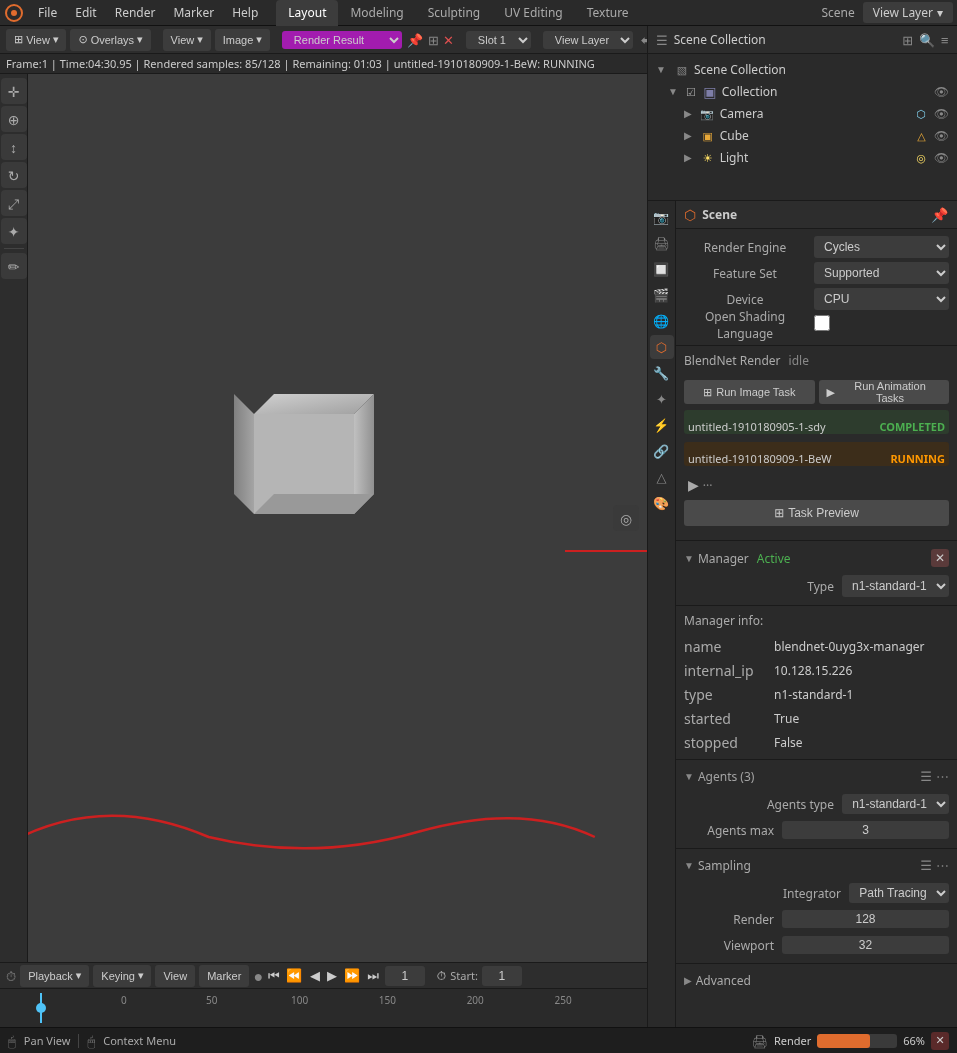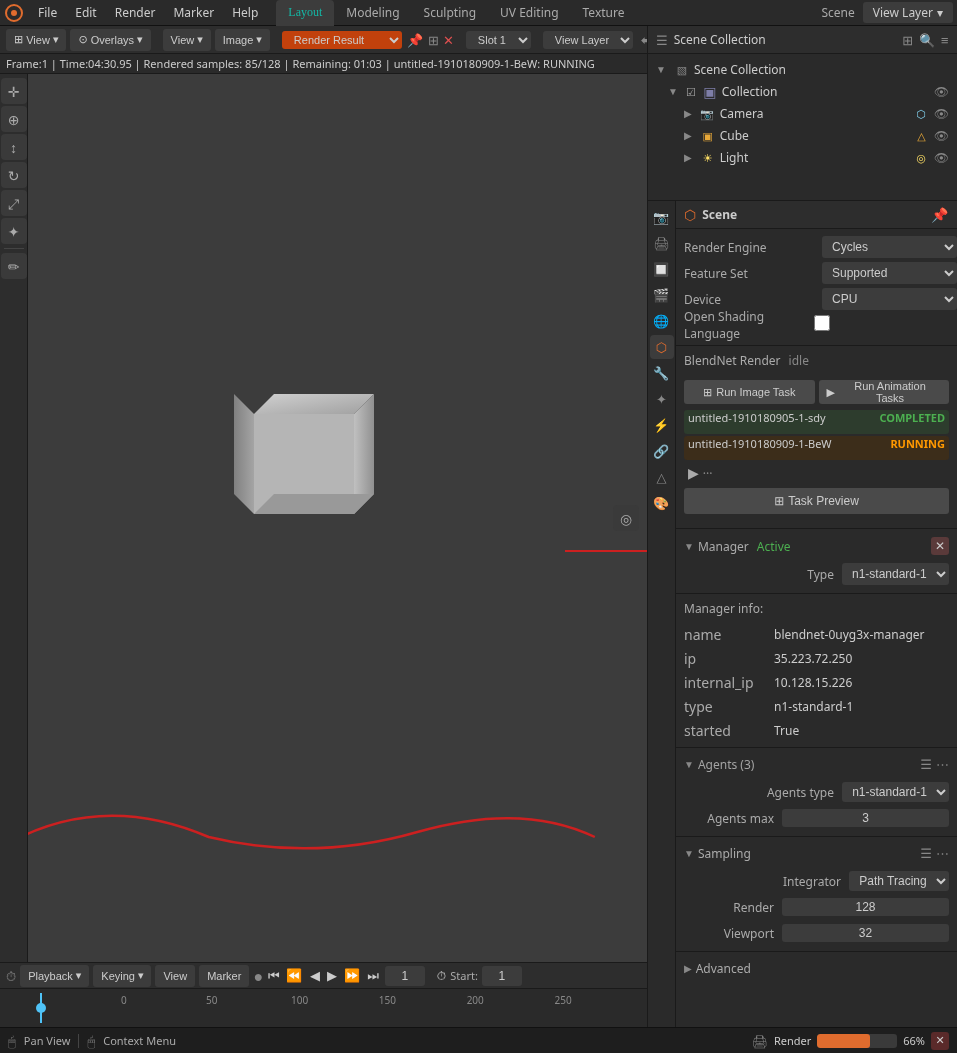--- a/index.html
+++ b/index.html
@@ -52,22 +52,21 @@
       cursor: pointer;
       font-size: 12px;
       color: #aaa;
       border-radius: 4px 4px 0 0;
       height: 26px;
       display: flex;
       align-items: center;
     }
     .workspace-tab.active {
       background: #3c3c3c;
-      color: #14b8a6;
-      font-family: Liberation Serif, serif;
+      color: #ffffff;
     }
     .view-layer-btn {
       background: #3c3c3c;
       padding: 2px 10px;
       border-radius: 3px;
       font-size: 12px;
       cursor: pointer;
       color: #ccc;
       margin-left: auto;
       display: flex;
@@ -111,21 +110,21 @@
       border-radius: 3px;
       cursor: pointer;
       font-size: 11px;
       height: 22px;
       display: flex;
       align-items: center;
       gap: 3px;
     }
     .toolbar-separator { width: 1px; height: 18px; background: #444; margin: 0 2px; }
     .render-result-dropdown {
-      background: #c2410c;
+      background: #a21caf;
       border: none;
       color: #ccc;
       padding: 2px 8px;
       border-radius: 3px;
       font-size: 11px;
       min-width: 120px;
       cursor: pointer;
     }
     .slot-dropdown {
       background: #3c3c3c;
@@ -377,38 +376,37 @@
     .prop-row {
       display: flex;
       align-items: center;
       height: 24px;
       margin-bottom: 2px;
     }
     .prop-label {
       width: 130px;
       color: #aaa;
       font-size: 12px;
-      text-align: left;
+      text-align: center;
       padding-right: 8px;
       flex-shrink: 0;
     }
     .prop-value {
       flex: 1;
     }
     .prop-dropdown {
       background: #3c3c3c;
       border: none;
       color: #ccc;
       padding: 2px 6px;
       border-radius: 3px;
       font-size: 12px;
       width: 100%;
       cursor: pointer;
       height: 22px;
-      margin-left: 8px;
     }
     .prop-checkbox {
       width: 16px;
       height: 16px;
       cursor: pointer;
     }
 
     
     .blendnet-section {
       padding: 6px 8px;
@@ -446,23 +444,23 @@
       display: flex;
       align-items: center;
       justify-content: center;
       gap: 4px;
     }
 
     
     .task-item {
       height: 24px;
       display: flex;
-      align-items: flex-start;
+      align-items: flex-end;
       padding: 0 4px;
-      margin-bottom: 2px;
+      margin-bottom: 8px;
       border-radius: 3px;
       font-size: 11px;
       cursor: pointer;
     }
     .task-item .task-name { flex: 1; }
     .task-item .task-status-completed {
       color: #4caf50;
       font-size: 11px;
       font-weight: bold;
     }
@@ -1177,34 +1175,34 @@
           </div>
         </div>
 
         <div class="mgr-info-section">
           <div class="mgr-info-title">Manager info:</div>
           <div class="mgr-info-row">
             <span class="mgr-info-key">name</span>
             <span class="mgr-info-val">blendnet-0uyg3x-manager</span>
           </div>
           <div class="mgr-info-row">
-            <span class="mgr-info-key">ip</span>
-            <span class="mgr-info-val">35.223.72.250</span>
-          </div>
-          <div class="mgr-info-row">
             <span class="mgr-info-key">internal_ip</span>
             <span class="mgr-info-val">10.128.15.226</span>
           </div>
           <div class="mgr-info-row">
             <span class="mgr-info-key">type</span>
             <span class="mgr-info-val">n1-standard-1</span>
           </div>
           <div class="mgr-info-row">
             <span class="mgr-info-key">started</span>
             <span class="mgr-info-val">True</span>
+          </div>
+          <div class="mgr-info-row">
+            <span class="mgr-info-key">stopped</span>
+            <span class="mgr-info-val">False</span>
           </div>
         </div>
 
         <div class="agents-section">
           <div class="agents-header">
             <span class="collapse-tri open"></span>
             <span class="agents-title">Agents (3)</span>
             <span class="agents-list-icon">☰</span>
             <span style="color:#888;font-size:13px;margin-left:4px;">⋯</span>
           </div>

